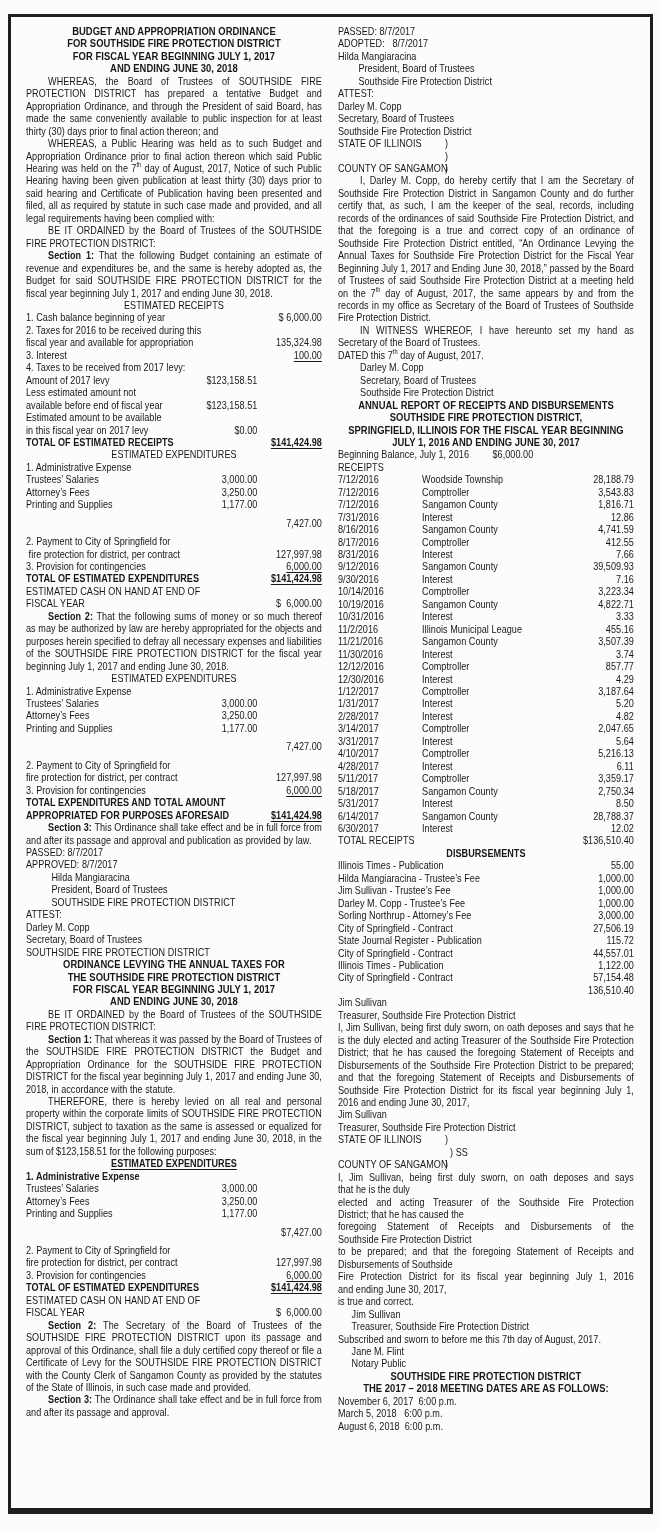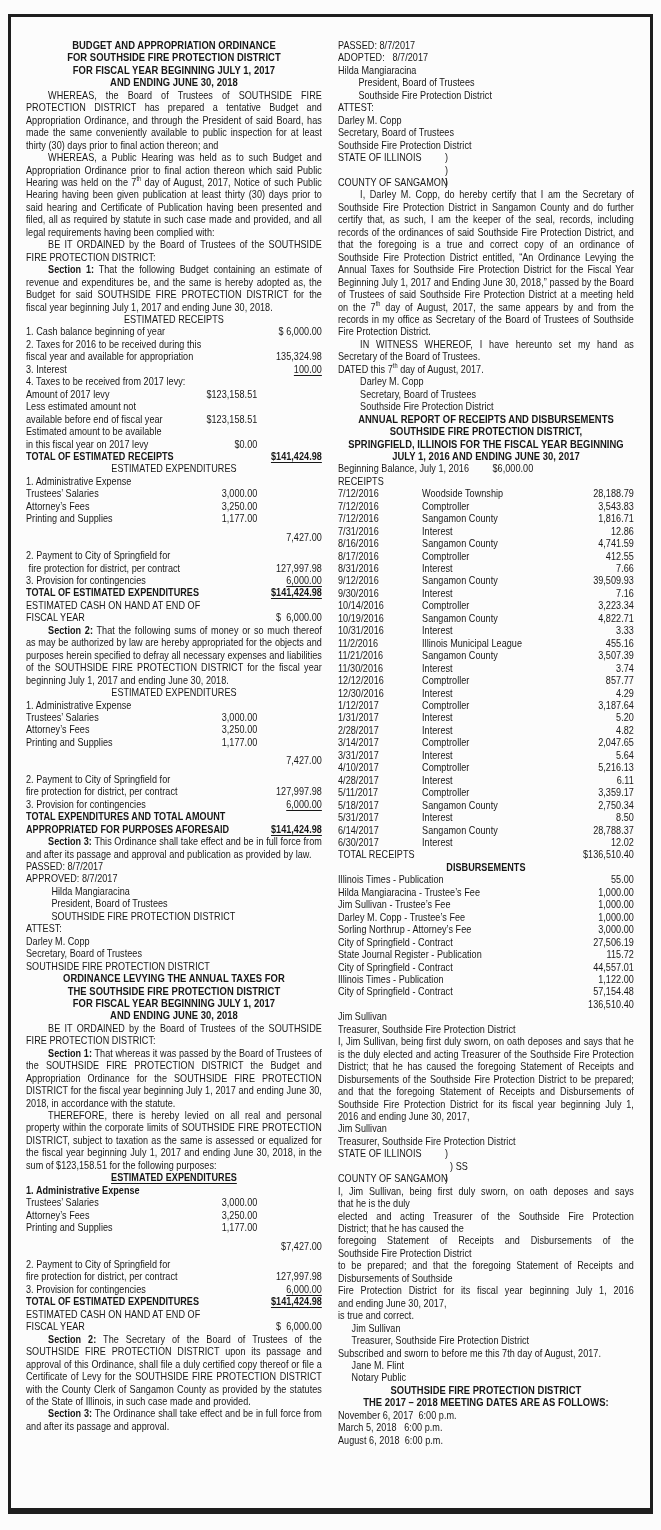--- a/index.html
+++ b/index.html
@@ -9,21 +9,21 @@
     font-family:"Liberation Sans","DejaVu Sans",sans-serif;
     color:#171717;
     -webkit-font-smoothing:antialiased;
   }
   .sheet{
     box-sizing:border-box;
     margin:14px 8px 0 8px;
     height:1500px;
     border:3px solid #1e1e1e;
     border-bottom-width:6px;
-    padding:22px 15px 0 15px;
+    padding:8px 15px 0 15px;
     overflow:hidden;
   }
   .cols{
     display:flex;
     gap:19px;
     width:716px;
     transform:scaleX(0.849);
     transform-origin:0 0;
   }
   .col{

